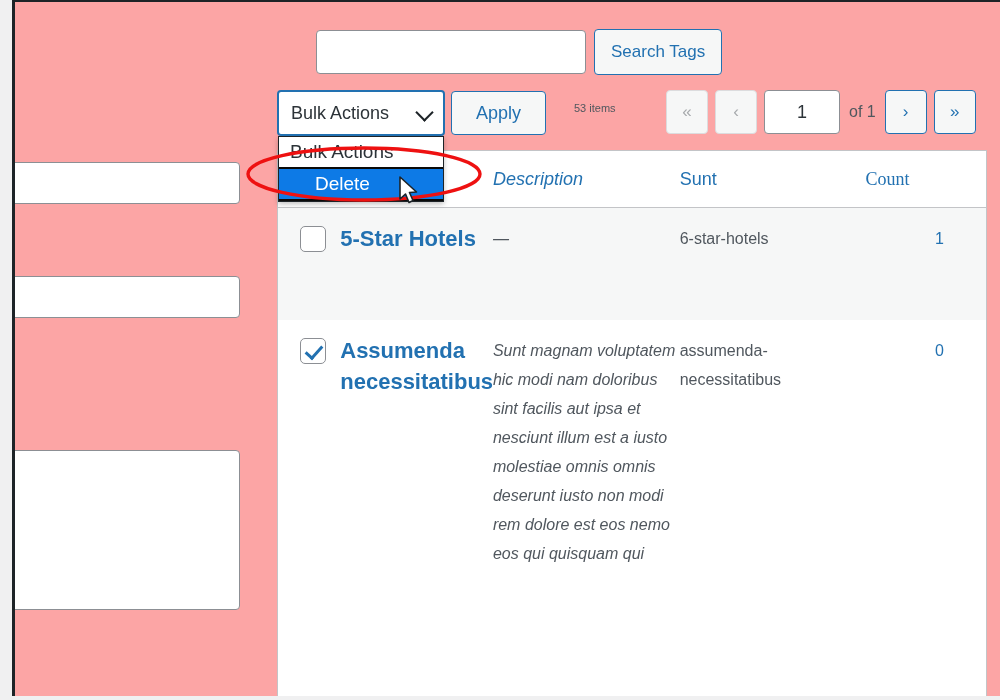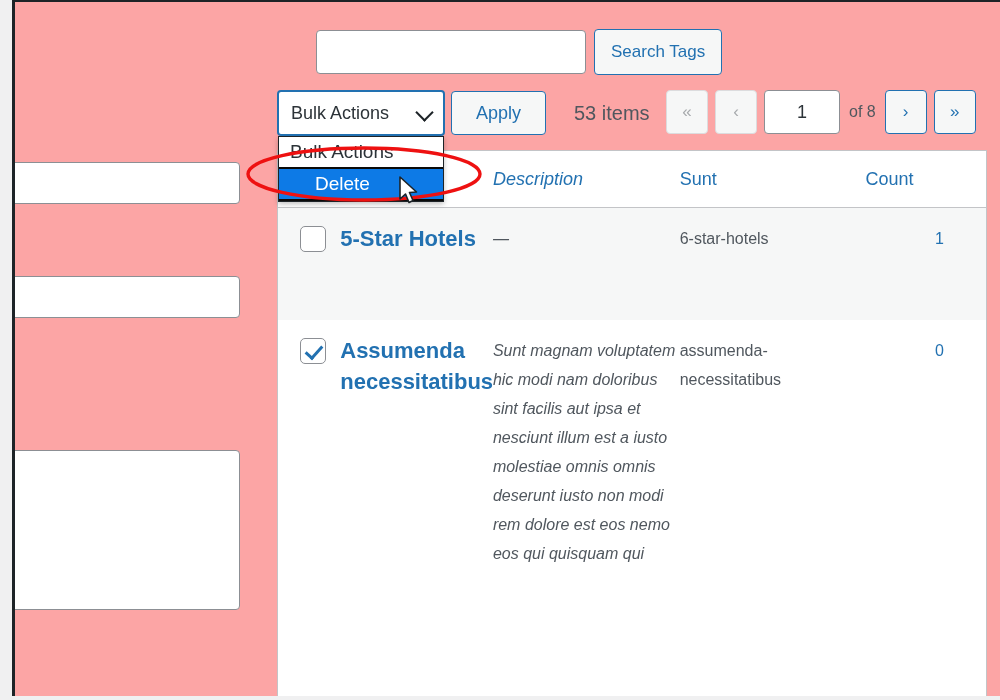--- a/index.html
+++ b/index.html
@@ -177,21 +177,21 @@
     color: #2271b1;
     border: 1px solid #2271b1;
     border-radius: 4px;
     font-family: "Liberation Sans", sans-serif;
     font-size: 18px;
     cursor: pointer;
   }
   #items-count {
     position: absolute;
     left: 297px; top: 12px;
-    font-size: 20px;
+    font-size: 11px;
     color: #50575e;
   }
   #pagination {
     position: absolute;
     left: 389px; top: 0;
     display: flex;
     align-items: center;
     gap: 7px;
   }
   .page-btn {
@@ -263,21 +263,21 @@
     color: #50575e;
     line-height: 29px;
   }
   tr.row-alt td { background: #f6f7f7; }
   tr.row-plain td { background: #fff; }
   .col-cb { width: 62px; padding-left: 22px !important; }
   .col-name { width: 152px; }
   .col-desc { width: 186px; font-style: italic; }
   .col-slug { width: 185px; }
   .col-count { width: 120px; text-align: right; padding-right: 42px !important; }
-  th.col-count { text-align: right; padding-right: 42px; }
+  th.col-count { text-align: right; padding-right: 42px; font-family: Liberation Serif, serif; }
 
   .cb {
     width: 26px; height: 26px;
     border: 1px solid #8c8f94;
     border-radius: 5px;
     background: #fff;
     display: inline-block;
     position: relative;
     cursor: pointer;
     vertical-align: top;
@@ -372,21 +372,21 @@
       </div>
 
       <button id="apply-btn">Apply</button>
 
       <span id="items-count">53 items</span>
 
       <div id="pagination">
         <div class="page-btn disabled">«</div>
         <div class="page-btn disabled">‹</div>
         <input id="page-num-input" type="text" value="1" style="">
-        <span id="page-total">of 8</span>
+        <span id="page-total">of 1</span>
         <div class="page-btn enabled">›</div>
         <div class="page-btn enabled">»</div>
       </div>
     </div>
 
     <div id="table-wrap">
       <table class="tags">
         <thead>
           <tr>
             <th class="col-cb">

